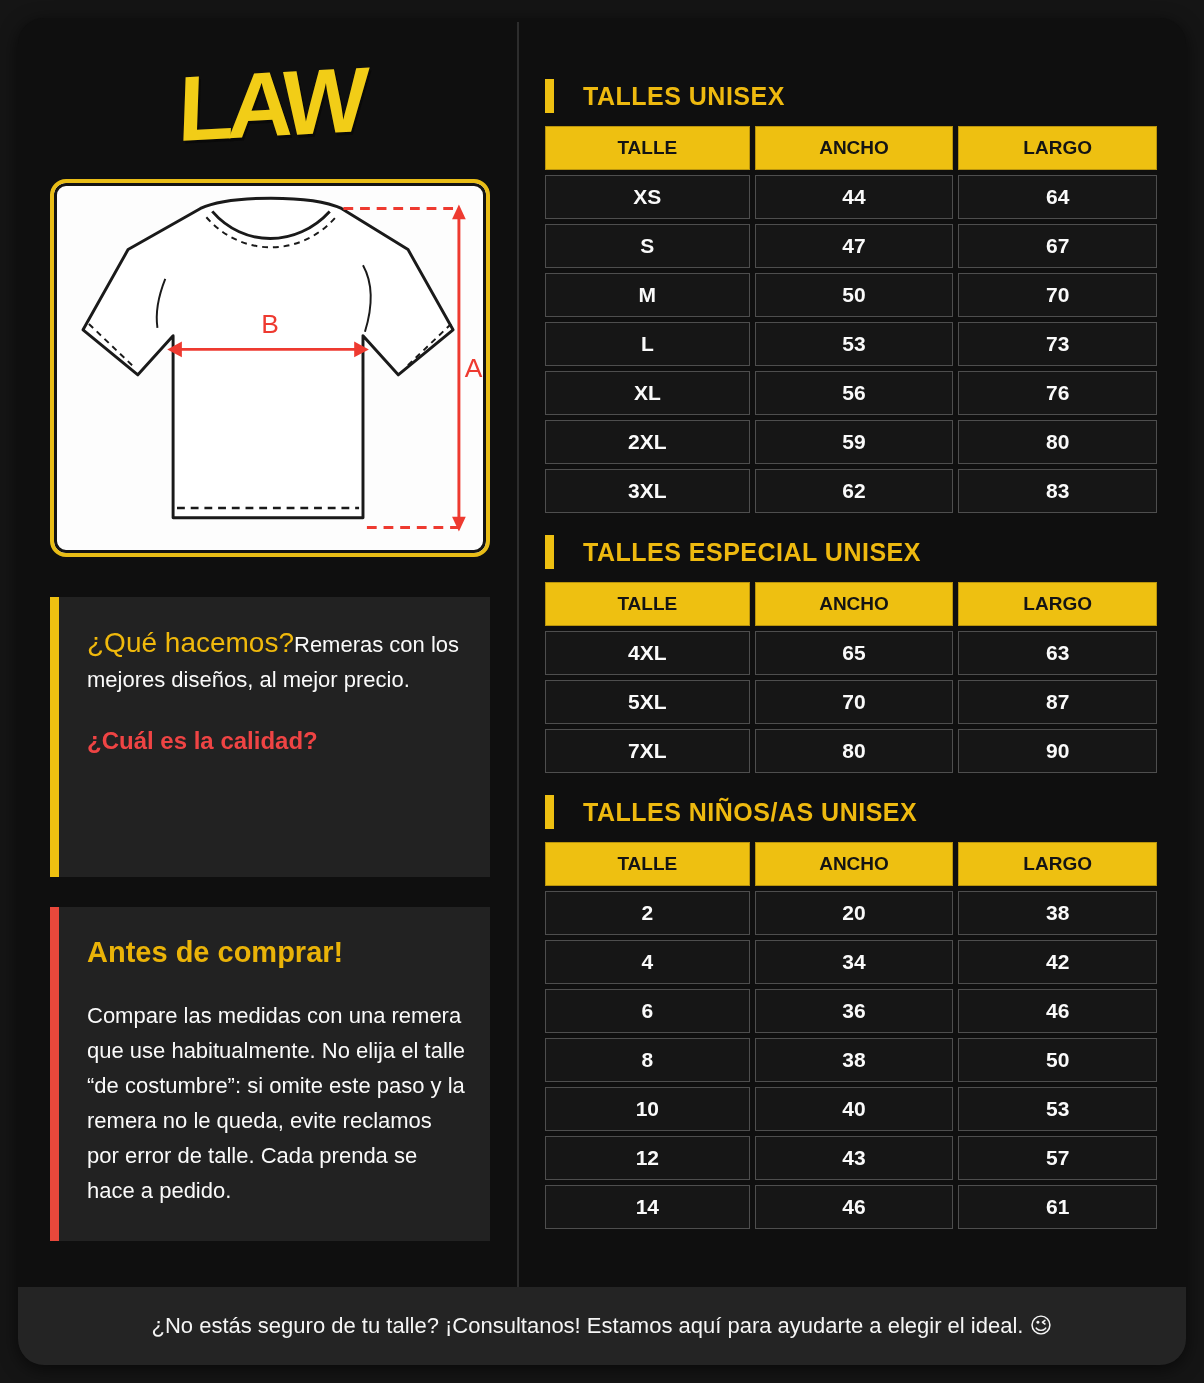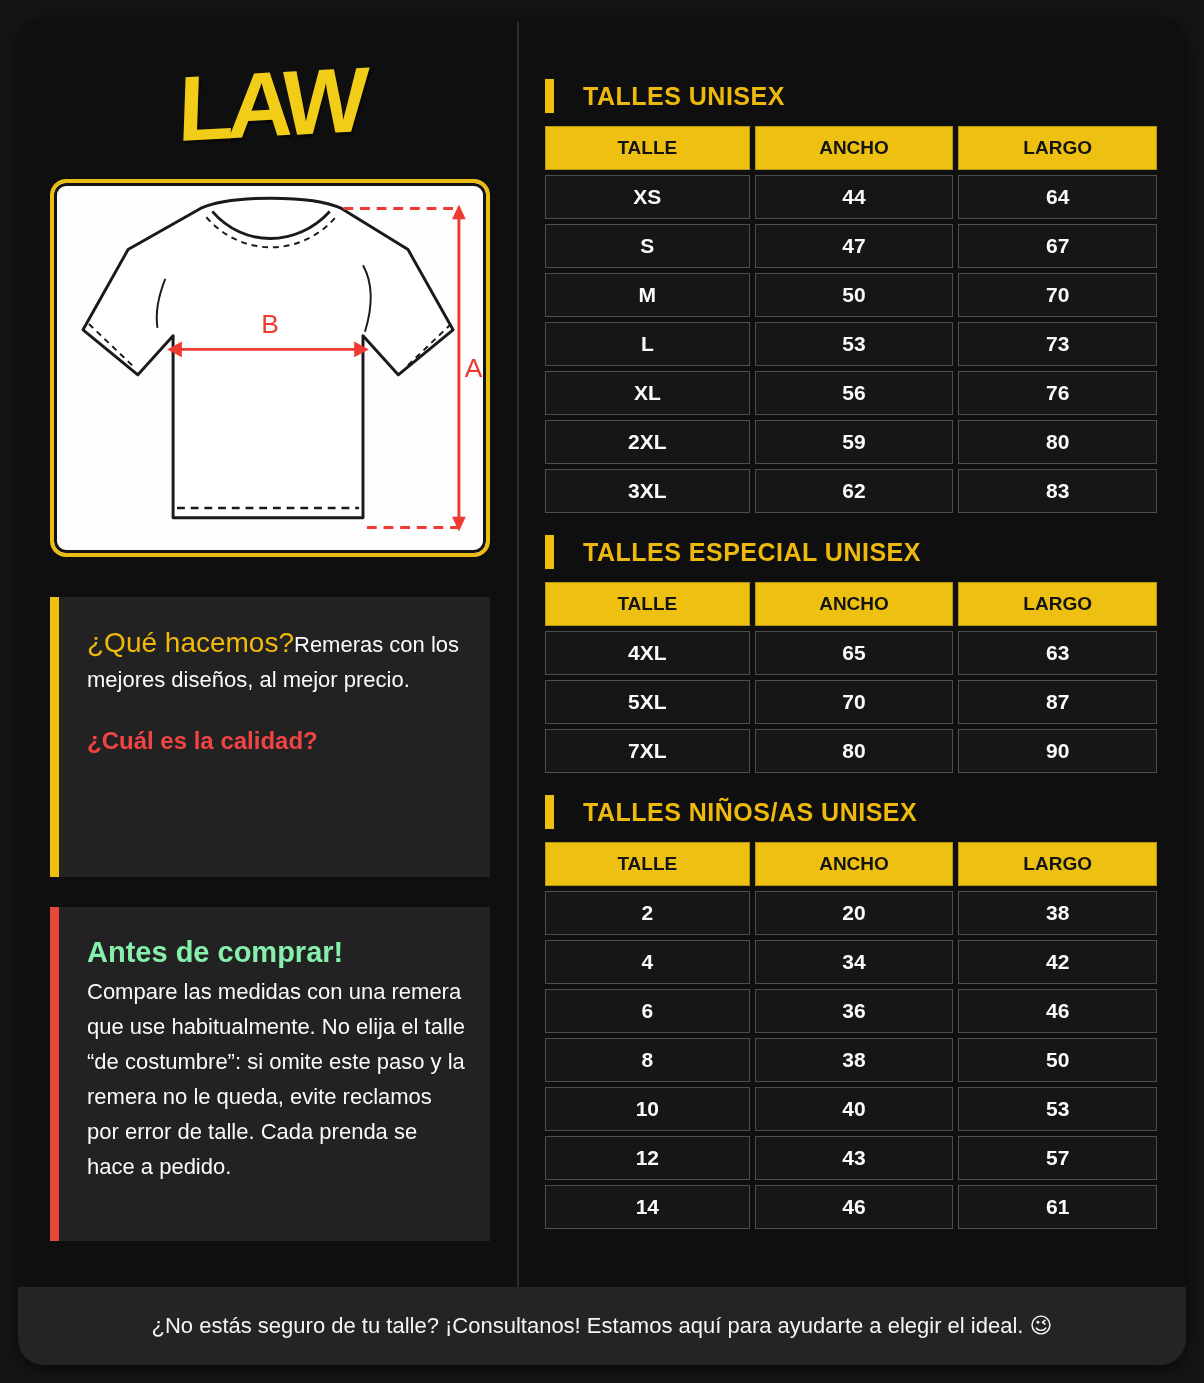--- a/index.html
+++ b/index.html
@@ -73,24 +73,24 @@
     font-weight: normal;
     font-size: 28px;
   }
   .h-y2 {
     color: #ef4444;
     font-weight: bold;
     font-size: 24px;
     margin-top: 26px;
   }
   .h-r {
-    color: #86efac;
+    color: #eab308;
     font-weight: bold;
     font-size: 29px;
-    margin-bottom: 4px;
+    margin-bottom: 28px;
   }
   
   .right-col {
     position: absolute;
     left: 527px; top: 60px;
     width: 612px;
   }
   .sec-title {
     display: flex;
     align-items: center;

